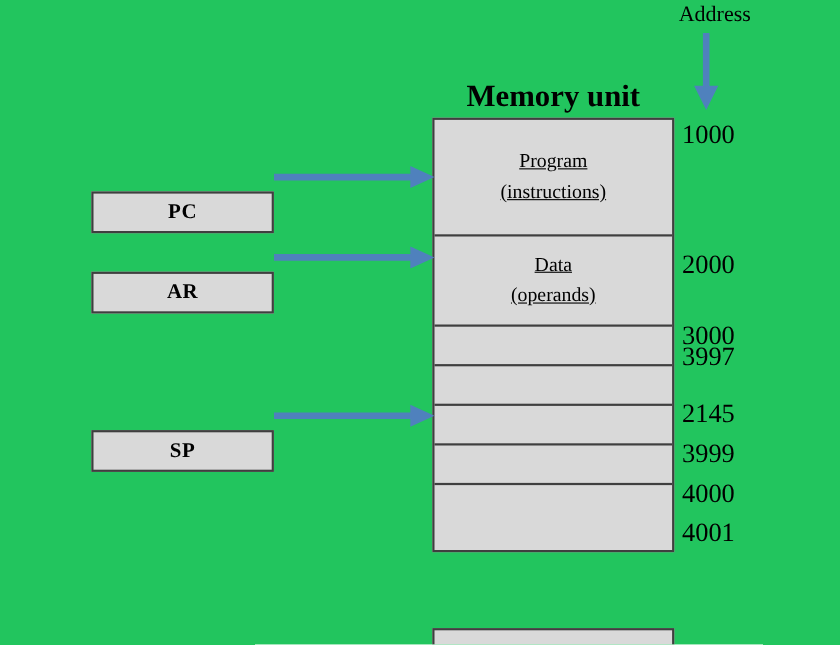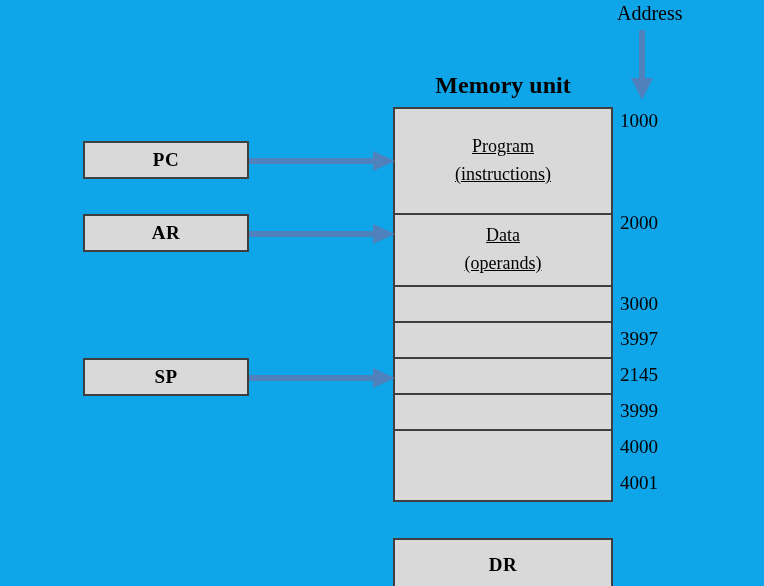--- a/index.html
+++ b/index.html
@@ -8,35 +8,36 @@
     background: #ffffff;
   }
   body {
     font-family: "Liberation Serif", "DejaVu Serif", serif;
     color: #000000;
   }
   #canvas {
     position: relative;
     width: 764px;
     height: 586px;
-    background: #0ea5e9;
+    background: #22c55e;
     overflow: hidden;
   }
 
   
   .box {
     position: absolute;
     background: #d9d9d9;
     border: 2px solid #3f3f3f;
     box-sizing: border-box;
   }
   .reg-box {
     display: flex;
     align-items: center;
     justify-content: center;
+    margin-top: 33px;
   }
   .reg-label {
     font-size: 19px;
     font-weight: 700;
     letter-spacing: 0.5px;
     color: #000;
   }
 
   
   #memory-unit {
@@ -70,21 +71,21 @@
     text-decoration: underline;
   }
 
   
   #memory-unit-title {
     position: absolute;
     left: 393px;
     top: 72px;
     width: 220px;
     text-align: center;
-    font-size: 24px;
+    font-size: 28px;
     font-weight: 700;
     color: #000;
   }
 
   
   #address-caption {
     position: absolute;
     left: 617px;
     top: 2px;
     font-size: 20px;
@@ -94,21 +95,21 @@
   #address-arrow {
     position: absolute;
     left: 628px;
     top: 30px;
     width: 28px;
     height: 72px;
   }
   .addr-label {
     position: absolute;
     left: 620px;
-    font-size: 19px;
+    font-size: 24px;
     color: #000;
     white-space: nowrap;
   }
 
   
   .h-arrow {
     position: absolute;
     height: 26px;
     left: 249px;
     width: 146px;
@@ -127,38 +128,38 @@
 
 <div id="canvas">
 
   <div id="address-caption">Address</div>
 
   <svg id="address-arrow" viewBox="0 0 28 72" xmlns="http://www.w3.org/2000/svg">
     <path d="M 11 0 L 17 0 L 17 48 L 25 48 L 14 70 L 3 48 L 11 48 Z" fill="#4f81bd"></path>
   </svg>
 
   <div class="addr-label" style="top:110px">1000</div>
-  <div class="addr-label" style="top:212px">2000</div>
+  <div class="addr-label" style="top:228px">2000</div>
   <div class="addr-label" style="top:293px">3000</div>
-  <div class="addr-label" style="top:328px">3997</div>
+  <div class="addr-label" style="top:312px">3997</div>
   <div class="addr-label" style="top:364px">2145</div>
   <div class="addr-label" style="top:400px">3999</div>
   <div class="addr-label" style="top:436px">4000</div>
   <div class="addr-label" style="top:472px">4001</div>
 
   <div id="memory-unit-title">Memory unit</div>
 
   <div id="memory-unit">
 
     <div class="mem-row" style="height:106px">
       <div class="line">Program</div>
       <div class="line">(instructions)</div>
     </div>
 
-    <div class="mem-row" style="height:72px">
+    <div class="mem-row" style="height:82px">
       <div class="line">Data</div>
       <div class="line">(operands)</div>
     </div>
 
 
     <div class="mem-row" style="height:36px"></div>
     <div class="mem-row" style="height:36px"></div>
     <div class="mem-row" style="height:36px"></div>
     <div class="mem-row" style="height:36px"></div>
     <div class="mem-row" style="height:33px"></div>

